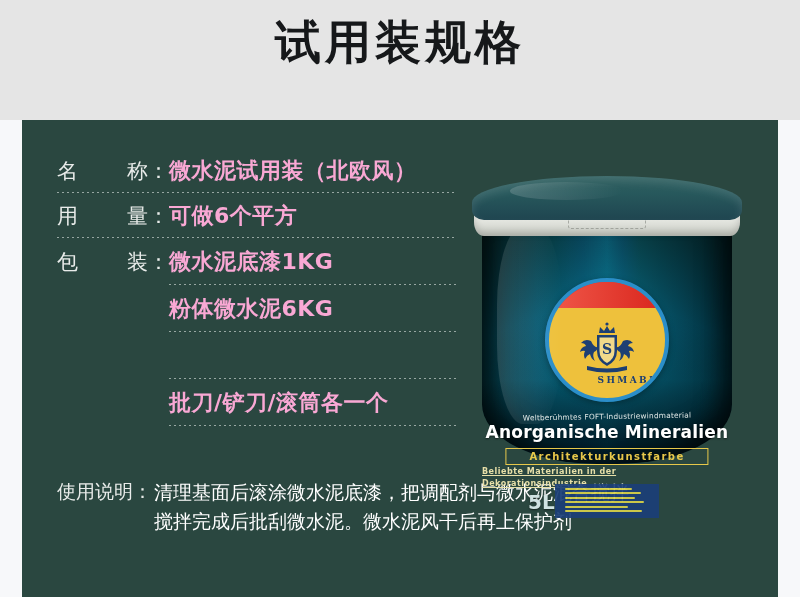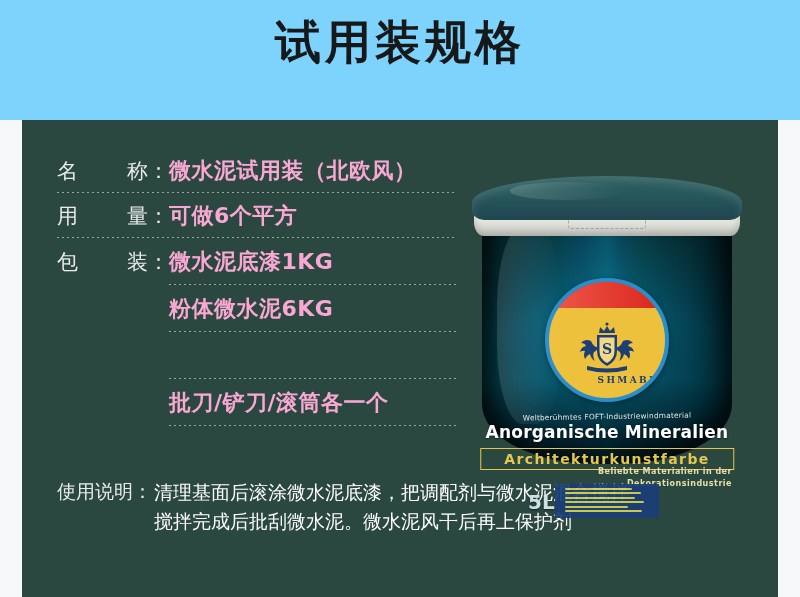--- a/index.html
+++ b/index.html
@@ -5,21 +5,21 @@
   * { margin:0; padding:0; box-sizing:border-box; }
   html,body { width:800px; height:597px; }
   body {
     background:#f7f8fa;
     font-family:"Liberation Sans","DejaVu Sans",sans-serif;
     overflow:hidden;
     position:relative;
   }
 
   
-  .header { width:800px; height:120px; background:#7dd3fc; text-align:center; padding-top:14px; }
+  .header { width:800px; height:120px; background:#e5e5e5; text-align:center; padding-top:14px; }
   .title {
     font-size:46px; font-weight:700; color:#16181a; line-height:1.25;
     letter-spacing:4px; font-family:"DejaVu Sans","Liberation Sans",sans-serif;
   }
   .subtitle {
     margin-top:9px; font-size:13.5px; color:#55585c; font-weight:600;
     letter-spacing:7.5px; font-family:"DejaVu Sans Mono","Liberation Mono",monospace;
   }
 
   
@@ -145,27 +145,28 @@
   }
   .lbl-main {
     position:absolute; left:0; right:0; top:206px; text-align:center;
     font-size:17px; font-weight:700; color:#ffffff; letter-spacing:.2px;
     text-shadow:0 1px 2px rgba(0,0,0,.5);
     font-family:"DejaVu Sans","Liberation Sans",sans-serif;
   }
   .lbl-box {
     position:absolute; left:50%; transform:translateX(-50%); top:232px;
     border:1px solid #e7c84a; padding:2px 23px;
-    font-size:14px; font-weight:700; color:#e7c84a; letter-spacing:1.4px;
+    font-size:10px; font-weight:700; color:#e7c84a; letter-spacing:1.4px;
     font-family:"DejaVu Sans","Liberation Sans",sans-serif;
   }
   .lbl-sub {
-    position:absolute; left:0; right:0; top:250px; text-align:right;
+    position:absolute; left:0; right:0; top:250px; text-align:left;
     font-size:8px; font-weight:700; color:#e7dfa8; line-height:1.45; letter-spacing:.5px;
     font-family:"DejaVu Sans","Liberation Sans",sans-serif;
+    text-decoration:underline;
   }
   .volume {
     position:absolute; left:46px; top:274px;
     font-size:20px; font-weight:700; color:#cfe2e2;
     font-family:"DejaVu Sans","Liberation Sans",sans-serif;
     text-shadow:0 1px 2px rgba(0,0,0,.5);
   }
   .info-box {
     position:absolute; left:50%; transform:translateX(-50%); top:268px;
     width:104px; height:34px; background:#1b3f78; opacity:.92;

